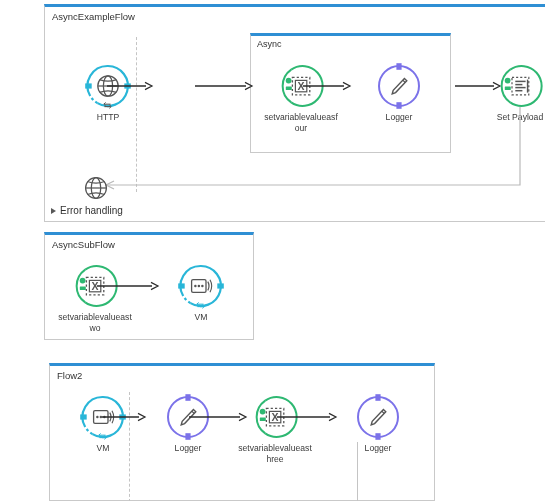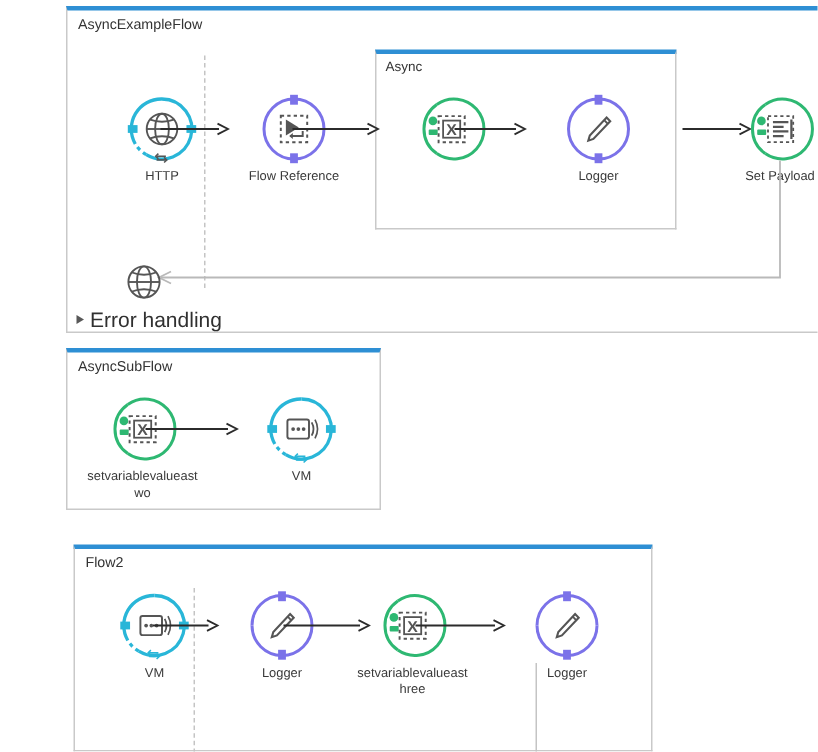--- a/index.html
+++ b/index.html
@@ -101,21 +101,21 @@
     display: flex;
     align-items: center;
     gap: 4px;
   }
   .err-tri {
     width: 0; height: 0;
     border-left: 5px solid #585858;
     border-top: 3.5px solid transparent;
     border-bottom: 3.5px solid transparent;
   }
-  .err-text { font-size: 14px; color: #303030; }
+  .err-text { font-size: 10px; color: #303030; }
 
   .bare-globe { position: absolute; }
 </style>
 </head>
 <body>
 
 <div id="canvas">
 
   <div class="flow-panel" style="left:12px; top:4px; width:521px; height:218px;">
     <div class="flow-title">AsyncExampleFlow</div>
@@ -152,57 +152,41 @@
       <div class="node-label">HTTP</div>
     </div>
 
     <div class="conn" style="left:62px; top:74px; width:46px;">
       <svg class="ico" width="46" height="10" viewBox="0 0 46 10">
         <line x1="0" y1="5" x2="39" y2="5" stroke="#2b2b2b" stroke-width="1.3"></line>
         <path d="M38 1.4 L45 5 L38 8.6" fill="none" stroke="#2b2b2b" stroke-width="1.2"></path>
       </svg>
     </div>
 
-    <div class="node" style="left:108px; top:56px;">
-      <div class="node-icon-wrap">
-        <svg class="ico" width="46" height="46" viewBox="0 0 46 46">
-          <path d="M23 3 A20 20 0 0 1 43 23" fill="none" stroke="#7b72e9" stroke-width="2"></path>
-          <path d="M43 23 A20 20 0 0 1 23 43" fill="none" stroke="#7b72e9" stroke-width="2"></path>
-          <path d="M23 43 A20 20 0 0 1 3 23" fill="none" stroke="#7b72e9" stroke-width="2"></path>
-          <path d="M3 23 A20 20 0 0 1 23 3" fill="none" stroke="#7b72e9" stroke-width="2"></path>
-          <rect x="20.4" y="0.2" width="5.2" height="6.6" fill="#7b72e9"></rect>
-          <rect x="20.4" y="39.2" width="5.2" height="6.6" fill="#7b72e9"></rect>
-          <rect x="14.2" y="14.2" width="17.6" height="17.6" fill="none" stroke="#555555" stroke-width="1.3" stroke-dasharray="2.2 2.1"></rect>
-          <path d="M17.6 16.6 L17.6 27.4 L26.2 22 Z" fill="#555555"></path>
-          <path d="M20.4 27.6 L28.8 27.6 L28.8 24.4" fill="none" stroke="#555555" stroke-width="1.3"></path>
-          <path d="M22.2 25.6 L19.8 27.6 L22.2 29.6" fill="#555555"></path>
-        </svg>
-      </div>
-      <div class="node-label">Flow Reference</div>
-    </div>
 
     <div class="conn" style="left:150px; top:74px; width:58px;">
       <svg class="ico" width="58" height="10" viewBox="0 0 58 10">
         <line x1="0" y1="5" x2="51" y2="5" stroke="#2b2b2b" stroke-width="1.3"></line>
         <path d="M50 1.4 L57 5 L50 8.6" fill="none" stroke="#2b2b2b" stroke-width="1.2"></path>
       </svg>
     </div>
 
     <div class="node" style="left:213px; top:56px;">
       <div class="node-icon-wrap">
         <svg class="ico" width="46" height="46" viewBox="0 0 46 46">
           <path d="M13.2 6.6 A20 20 0 1 1 13.2 39.4" fill="none" stroke="#2eb872" stroke-width="2"></path>
           <path d="M13.2 39.4 A20 20 0 0 1 13.2 6.6" fill="none" stroke="#2eb872" stroke-width="2"></path>
           <circle cx="10.6" cy="17.6" r="2.9" fill="#2eb872"></circle>
           <rect x="7.8" y="23.4" width="6.0" height="3.6" rx="0.6" fill="#2eb872"></rect>
           <rect x="14.4" y="14.4" width="17.4" height="17.4" fill="none" stroke="#555555" stroke-width="1.3" stroke-dasharray="2.2 2.1"></rect>
           <rect x="17.4" y="17.4" width="11.4" height="11.4" fill="none" stroke="#555555" stroke-width="1.2"></rect>
           <text x="23.1" y="27" font-family="'Liberation Sans',sans-serif" font-size="10.5" font-weight="bold" fill="#555555" text-anchor="middle">X</text>
         </svg>
       </div>
+      <div class="node-label">setvariablevalueasfour</div>
     </div>
 
     <div class="conn" style="left:258px; top:74px; width:48px;">
       <svg class="ico" width="48" height="10" viewBox="0 0 48 10">
         <line x1="0" y1="5" x2="41" y2="5" stroke="#2b2b2b" stroke-width="1.3"></line>
         <path d="M40 1.4 L47 5 L40 8.6" fill="none" stroke="#2b2b2b" stroke-width="1.2"></path>
       </svg>
     </div>
 
     <div class="node" style="left:311px; top:56px;">

